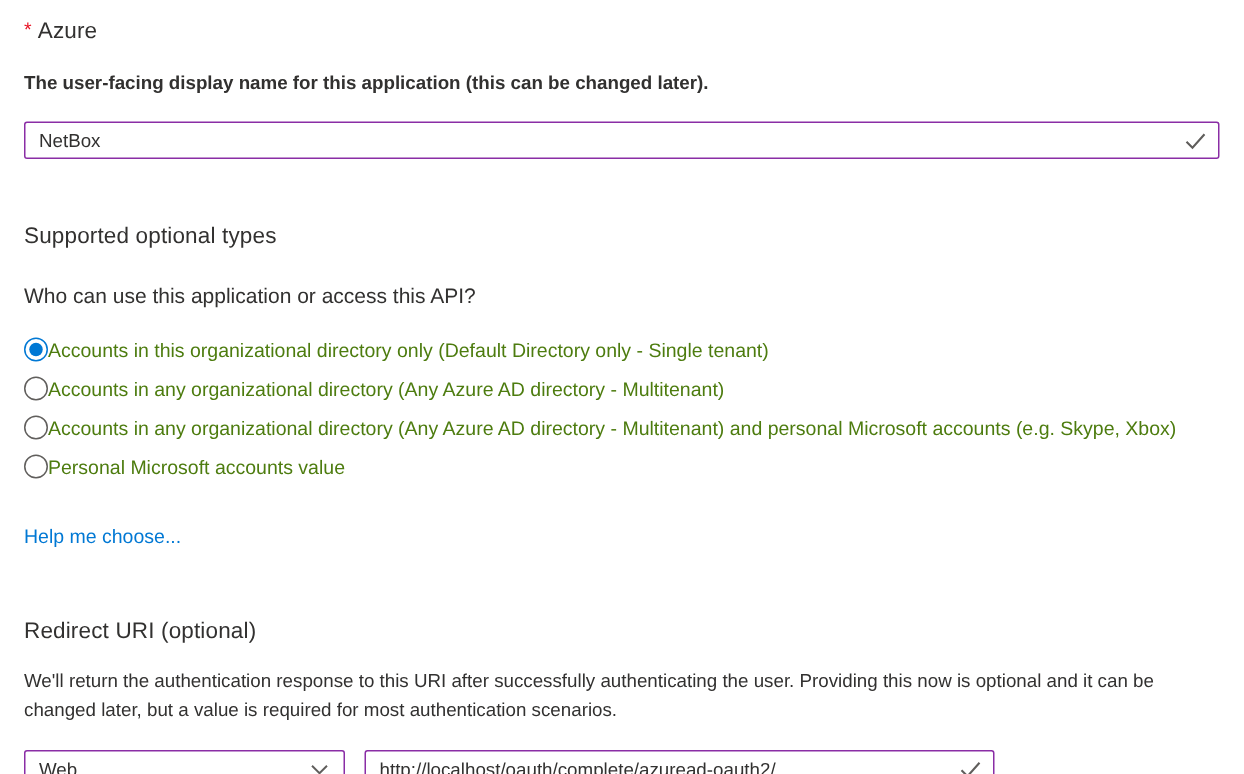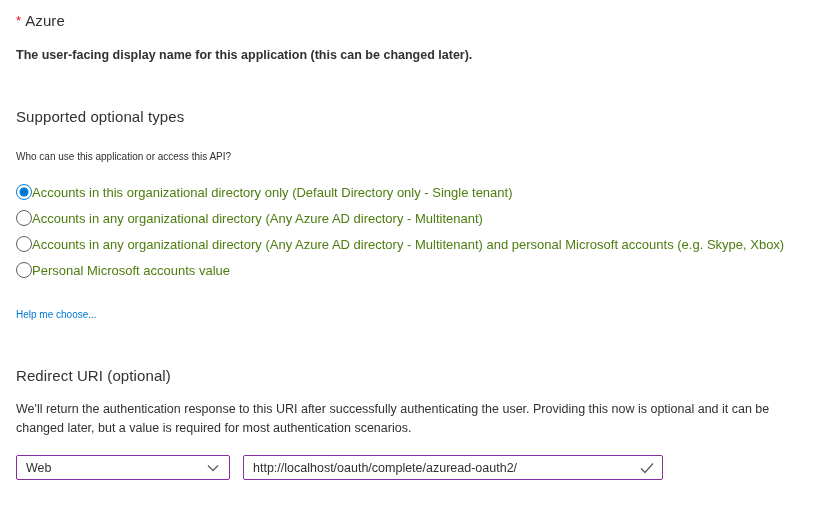--- a/index.html
+++ b/index.html
@@ -50,21 +50,21 @@
   .valid-check {
     position: absolute;
     right: 9px; top: 50%;
     transform: translateY(-50%);
     width: 14px; height: 12px;
     pointer-events: none;
   }
 
   
   .sat-title { margin-top: 43px; }
-  .sat-question { margin-top: 22px; font-size: 10px; }
+  .sat-question { margin-top: 22px; font-size: 14px; }
   .radio-group { margin-top: 13px; }
   .radio-row {
     display: flex;
     align-items: center;
     height: 26px;
     cursor: pointer;
   }
   .radio-circle {
     width: 16px; height: 16px;
     border: 1px solid #605e5c;
@@ -84,21 +84,21 @@
     background: #0078d4;
   }
   .radio-label {
     font-size: 13px;
     color: #4d7c0f;
     white-space: nowrap;
   }
   .help-link {
     display: inline-block;
     margin-top: 26px;
-    font-size: 10px;
+    font-size: 13px;
     color: #0078d4;
     text-decoration: none;
     cursor: pointer;
   }
 
   
   .ruri-title { margin-top: 45px; }
   .ruri-desc  { margin-top: 16px; width: 797px; }
   .ruri-row {
     margin-top: 17px;
@@ -125,20 +125,26 @@
 </head>
 <body>
 
 <div class="page">
 
   
   <div class="section-title name-title"><span class="required-star">*</span><span>Azure</span></div>
 
   <div class="desc name-desc">The user-facing display name for this application (this can be changed later).</div>
 
+  <div class="input-wrap name-input-wrap">
+    <input class="textfield" type="text" value="NetBox" style="">
+    <svg class="valid-check" viewBox="0 0 14 12">
+      <path d="M1 6.5 L5 10.5 L13 1.5" fill="none" stroke="#605e5c" stroke-width="1.4"></path>
+    </svg>
+  </div>
 
   
   <div class="section-title sat-title">Supported optional types</div>
 
   <div class="desc sat-question">Who can use this application or access this API?</div>
 
   <div class="radio-group">
     <div class="radio-row selected">
       <span class="radio-circle"></span>
       <span class="radio-label">Accounts in this organizational directory only (Default Directory only - Single tenant)</span>

